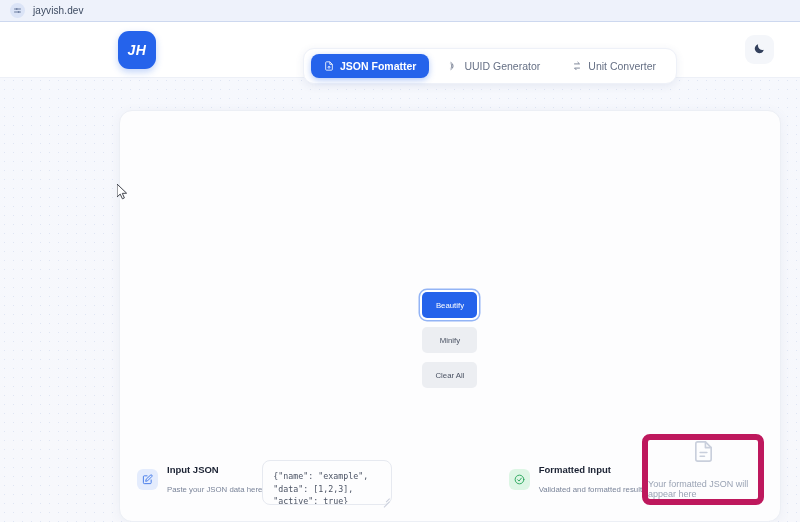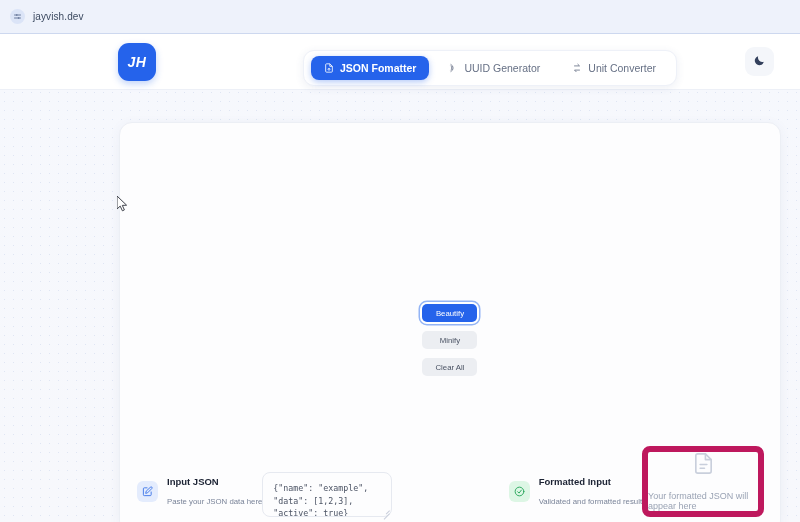--- a/index.html
+++ b/index.html
@@ -8,21 +8,21 @@
     width: 800px; height: 522px;
     overflow: hidden;
     font-family: "Liberation Sans", sans-serif;
   }
   body {
     background: #f7f8fc;
   }
 
   
   .browser-bar {
-    height: 34px;
+    height: 22px;
     background: #eef2fb;
     border-bottom: 1px solid #cdd8ef;
     display: flex;
     align-items: center;
     padding: 0 10px;
     gap: 8px;
   }
   .url-favicon {
     width: 15px; height: 15px;
     border-radius: 50%;
@@ -66,21 +66,21 @@
     letter-spacing: .5px;
     display: flex; align-items: center; justify-content: center;
     box-shadow: 0 3px 7px rgba(37,99,235,.28);
     flex: 0 0 auto;
     font-style: italic;
   }
 
   .nav-tabs {
     position: absolute;
     left: 303px;
-    top: 16px;
+    top: 26px;
     display: flex;
     align-items: center;
     gap: 6px;
     background: #ffffff;
     border: 1px solid #eef1f8;
     border-radius: 11px;
     padding: 5px 7px;
     box-shadow: 0 2px 9px rgba(60,80,130,.09);
   }
   .tab {
@@ -208,21 +208,21 @@
   }
 
   
   .actions {
     display: flex;
     flex-direction: column;
     gap: 9px;
     width: 55px;
   }
   .btn {
-    height: 18px;
+    height: 26px;
     border-radius: 5px;
     font-size: 7.8px;
     display: flex; align-items: center; justify-content: center;
     cursor: pointer;
     border: none;
     font-family: "Liberation Sans", sans-serif;
   }
   .btn-primary {
     background: #2563eb;
     color: #fff;

